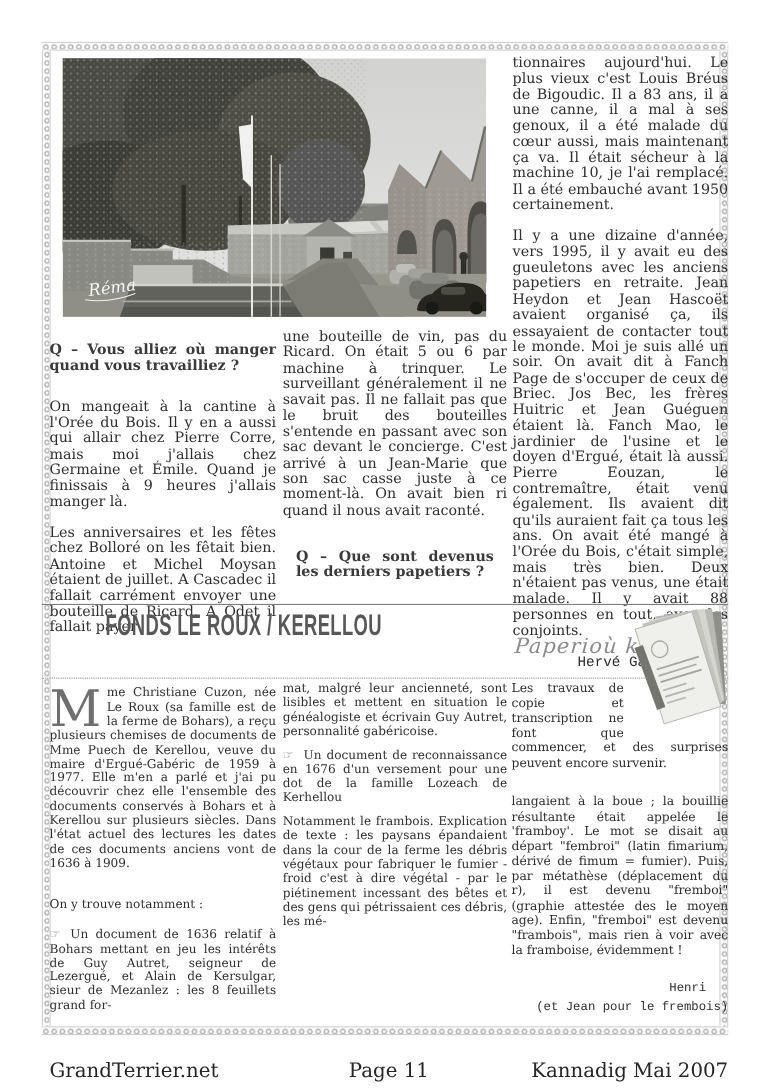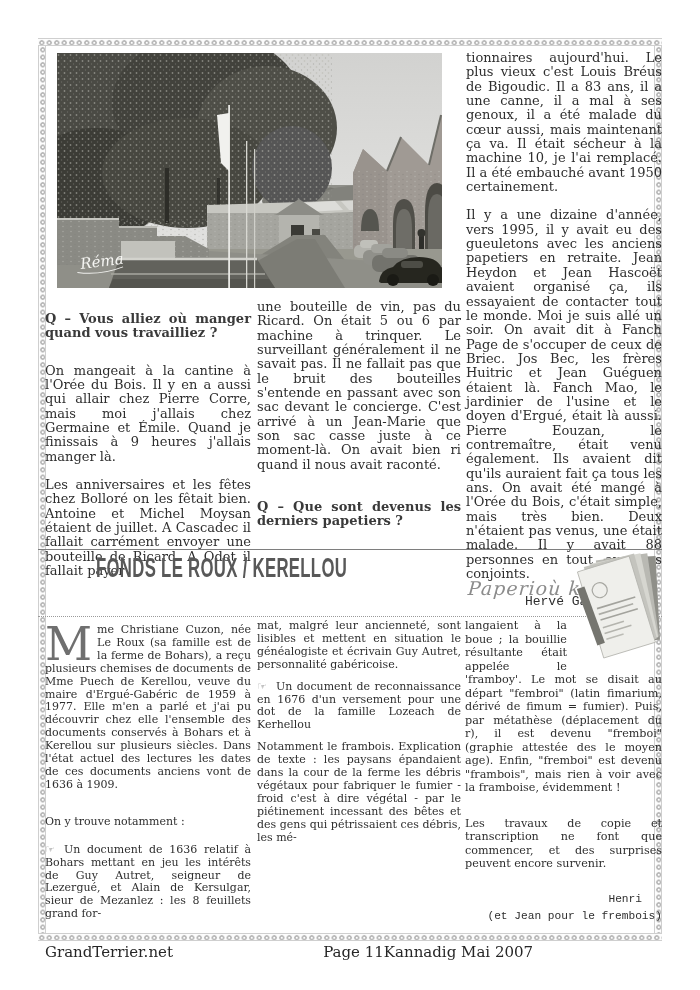--- a/index.html
+++ b/index.html
@@ -22,21 +22,21 @@
   .photo { position:absolute; left:57px; top:53px; width:385px; height:235px; }
   .photo svg { display:block; width:100%; height:100%; }
 
   .col { position:absolute; text-align:justify; }
   .s1 { font-size:13px; line-height:14.35px; }
   .s1-left  { left:45px;  top:300px; width:206px; }
   .s1-mid   { left:257px; top:300px; width:204px; }
   .s1-right { left:466px; top:51px;  width:196px; }
   .s1 p { margin:0 0 14px; }
   p.q { font-weight:bold; color:#3a3a3a; margin:12px 0 23px; }
-  .s1-mid p.q { margin:28px 0 24px; }
+  .s1-mid p.q { margin:28px 12px 24px; }
   .sig { text-align:right; margin:0 0 3px !important;font-family:Liberation Mono, monospace; }
   .sig-pad { padding-right:20px; }
 
   .divider { position:absolute; left:38px; top:549px; width:624px; border-top:1px solid #7e7e7e; }
   .dotline { position:absolute; left:38px; top:616px; width:624px; border-top:1px dotted #9a9a9a; }
 
   .s2-title {
     position:absolute; left:96px; top:553px; white-space:nowrap;
     font-family:"Liberation Sans", sans-serif; font-weight:bold;
     font-size:27px; color:#585858; letter-spacing:0.5px;
@@ -62,24 +62,24 @@
     color:#6f6f6f; font-family:"DejaVu Serif", serif;
   }
   .pointer { color:#8f8f8f; font-family:"DejaVu Sans", sans-serif; font-size:11px; padding-right:9px; }
   .wrap-spacer { float:right; width:95px; height:41px; }
   .s2-right .gap { margin-bottom:22px; }
   .s2-right .sig { margin-bottom:4px !important; }
 
   .footer {
     position:absolute; left:45px; top:943px; width:617px;
     display:grid; grid-template-columns:1fr auto 1fr; align-items:baseline;
-    font-size:15px; color:#262626;
-  }
-  .footer .f-center { text-align:center; }
-  .footer .f-right  { }
+    font-size:18px; color:#262626;
+  }
+  .footer .f-center { text-align:center;margin-top:20px; }
+  .footer .f-right  { text-align:right; }
 </style>
 </head>
 <body>
 
 <div class="page">
 
   <div class="bead bead-top"></div>
   <div class="bead bead-bottom"></div>
   <div class="bead bead-left"></div>
   <div class="bead bead-right"></div>
@@ -235,22 +235,22 @@
   </div>
 
   <div class="col s2 s2-mid">
     <p>mat, malgré leur ancienneté, sont lisibles et mettent en situation le généalogiste et écrivain Guy Autret, personnalité gabéricoise.</p>
     <p><span class="pointer">☞</span><span>Un document de reconnaissance en 1676 d'un versement pour une dot de la famille Lozeach de Kerhellou</span></p>
     <p>Notamment le frambois. Explication de texte : les paysans épandaient dans la cour de la ferme les débris végétaux pour fabriquer le fumier - froid c'est à dire végétal - par le piétinement incessant des bêtes et des gens qui pétrissaient ces débris, les mé-</p>
   </div>
 
   <div class="col s2 s2-right">
     <div class="wrap-spacer"></div>
+    <p class="gap">Les travaux de copie et transcription ne font que commencer, et des surprises peuvent encore survenir.</p>
     <p class="gap">langaient à la boue ; la bouillie résultante était appelée le 'framboy'. Le mot se disait au départ "fembroi" (latin fimarium, dérivé de fimum = fumier). Puis, par métathèse (déplacement du r), il est devenu "fremboi" (graphie attestée des le moyen age). Enfin, "fremboi" est devenu "frambois", mais rien à voir avec la framboise, évidemment !</p>
-    <p class="gap">Les travaux de copie et transcription ne font que commencer, et des surprises peuvent encore survenir.</p>
     <p class="sig sig-pad">Henri</p>
     <p class="sig">(et Jean pour le frembois)</p>
   </div>
 
   <div class="footer">
     <span class="f-left">GrandTerrier.net</span>
     <span class="f-center">Page 11</span>
     <span class="f-right">Kannadig Mai 2007</span>
   </div>
 

